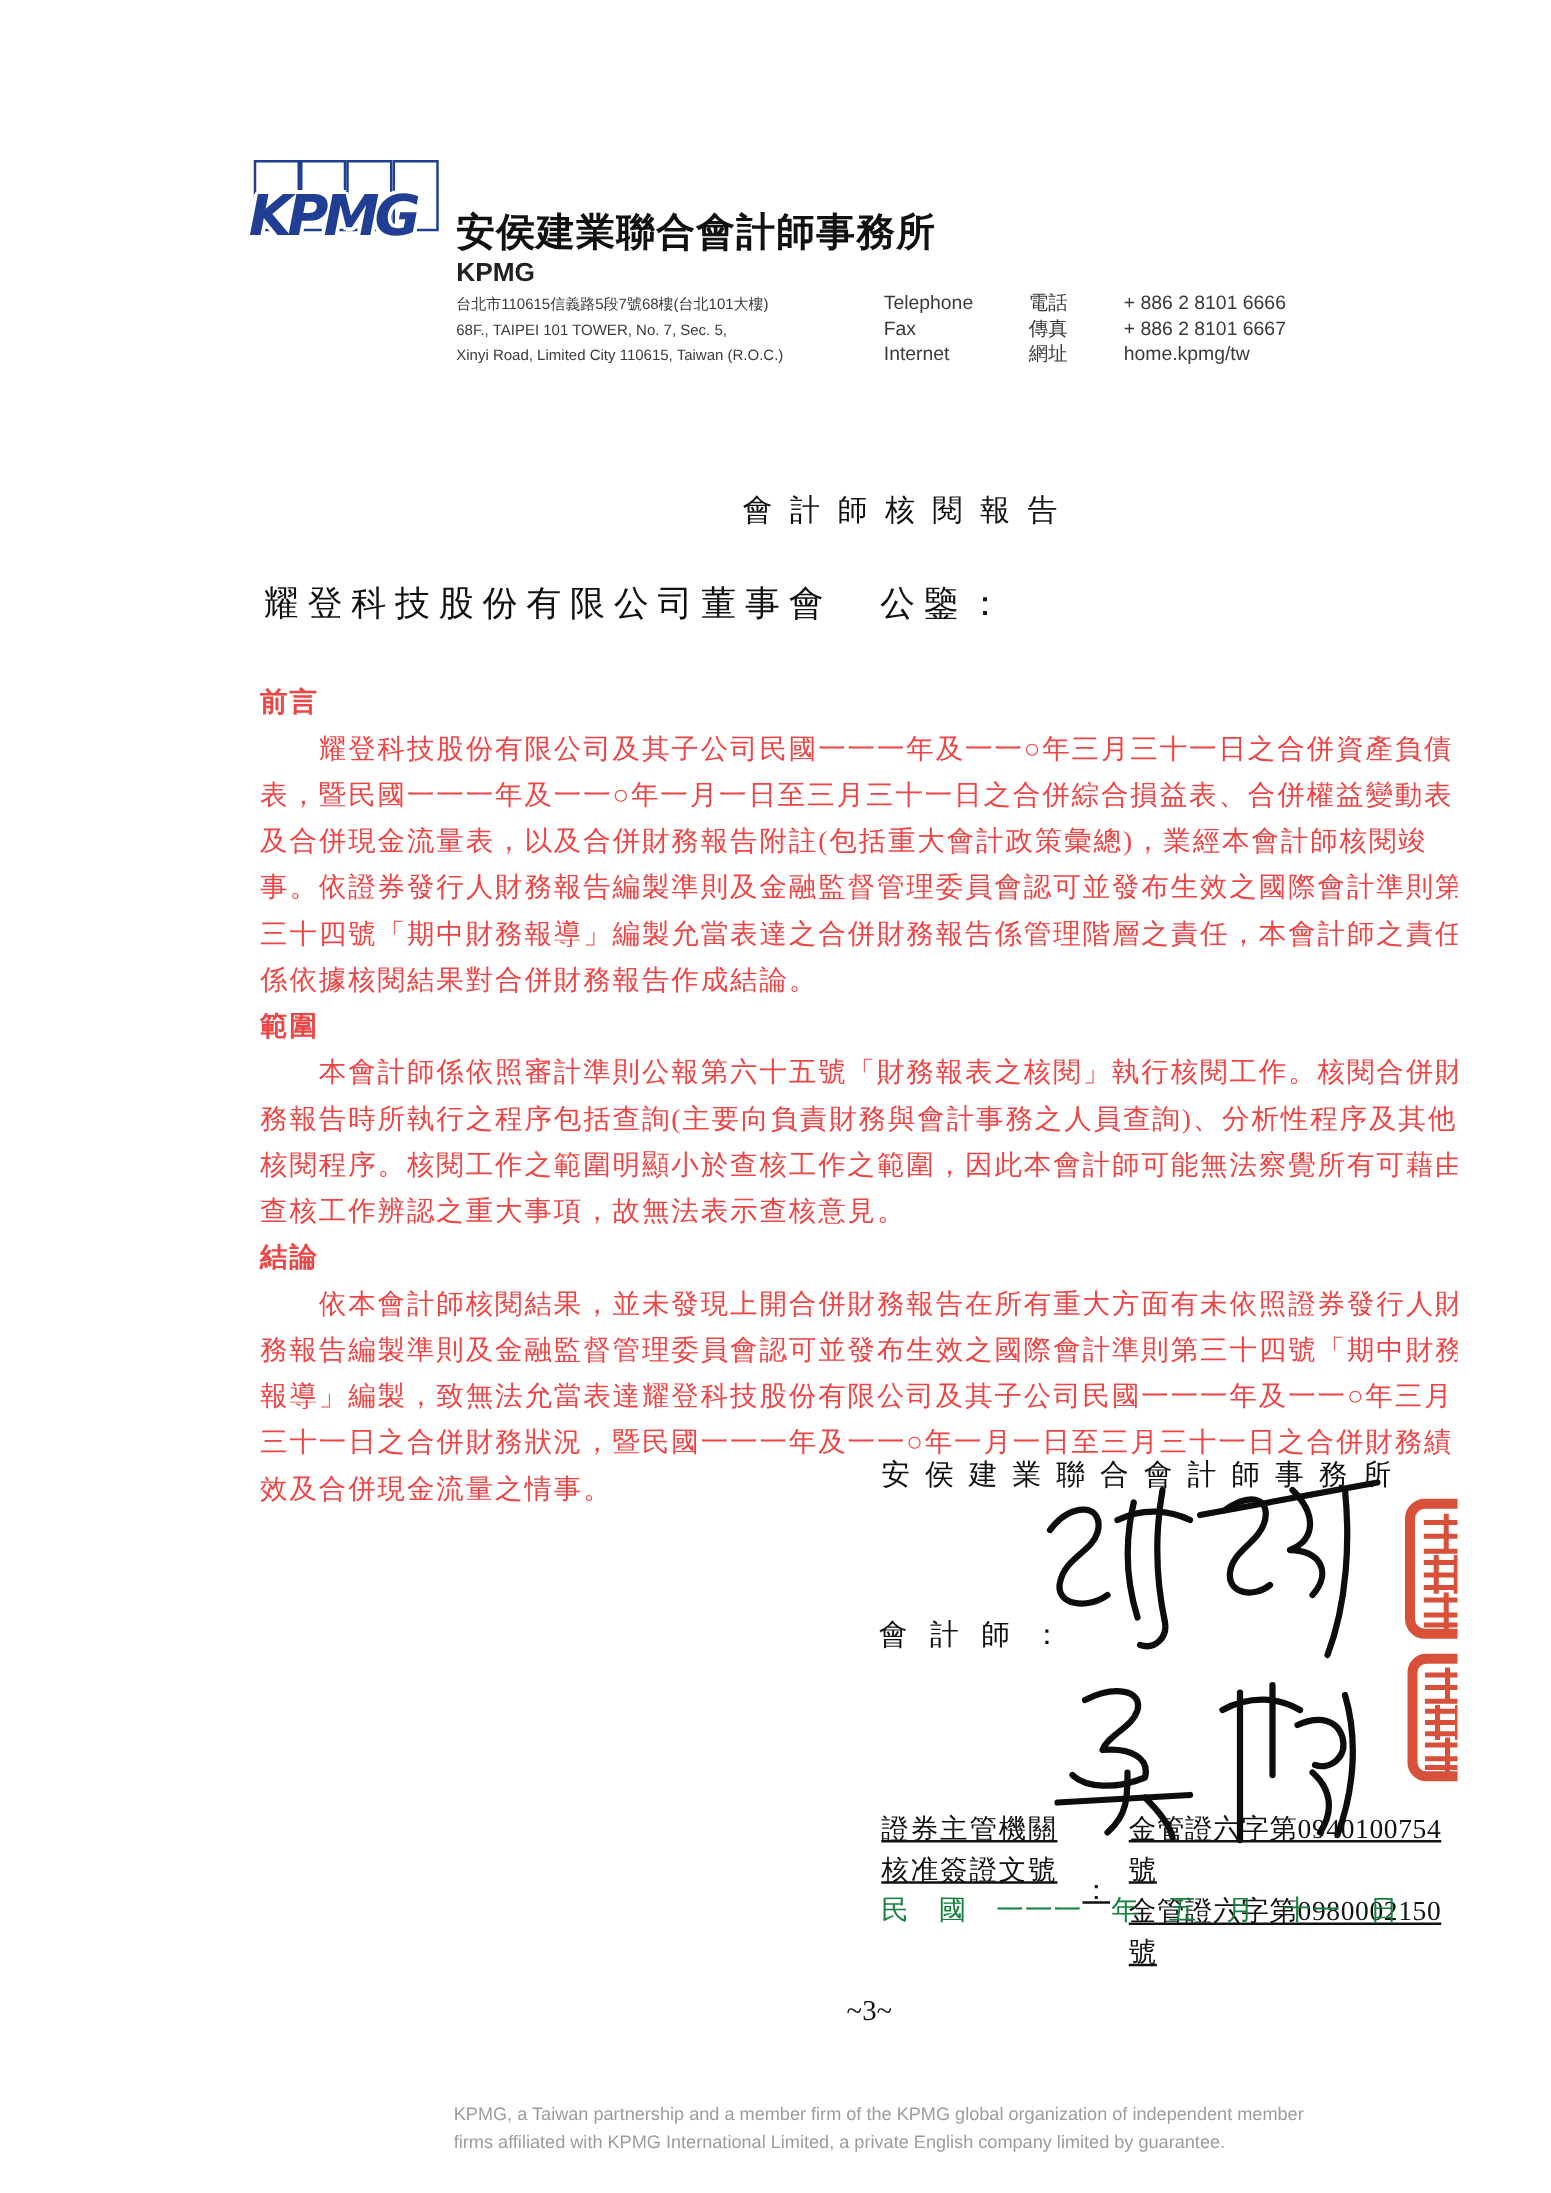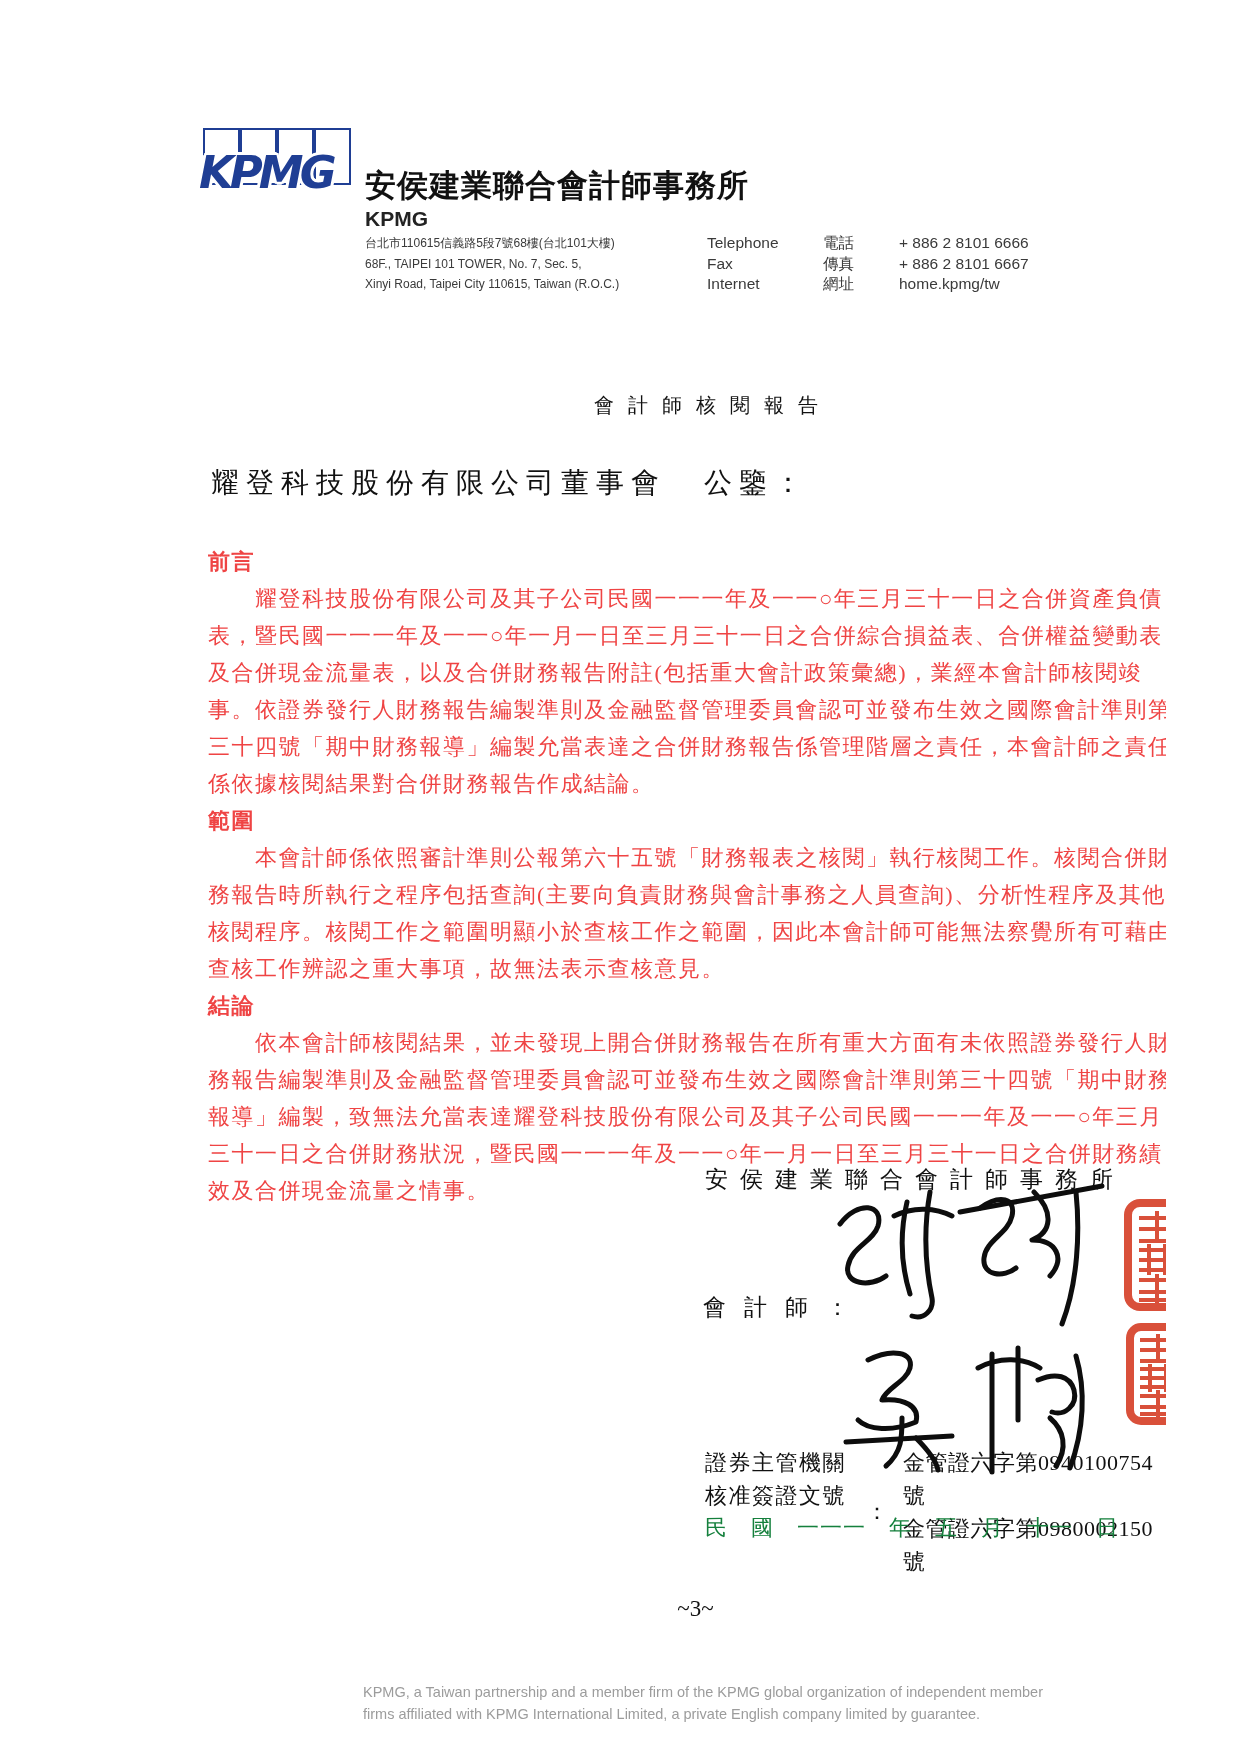--- a/index.html
+++ b/index.html
@@ -27,42 +27,42 @@
   .calligraphy { position:absolute; left:290px; top:165px; font-size:31px; font-weight:bold; letter-spacing:1px; color:#111; }
   .kpmg-short  { position:absolute; left:290px; top:207px; font-size:21px; font-weight:bold; color:#222; }
   .addr { position:absolute; left:290px; font-size:12px; line-height:20px; color:#3a3a3a; }
   .addr-zh { top:233px; } .addr-en1 { top:254px; } .addr-en2 { top:274px; }
   .contact { position:absolute; left:632px; top:233px; font-size:15.5px; line-height:20.5px; color:#3a3a3a; }
   .contact .row { display:grid; grid-template-columns:92px 52px auto;gap:24px; }
 
   
   .report-title {
     position:absolute; left:519px; top:392px;
-    font-size:20px; letter-spacing:14px; color:#111;
+    font-size:24px; letter-spacing:14px; color:#111;
   }
   .addressee { position:absolute; left:136px; top:464px; font-size:28px; letter-spacing:7px; color:#111; }
   .addressee .suffix { margin-left:24px; }
   .report-body {
     position:absolute; left:133px; top:543px; width:984px;
     font-size:22px; line-height:37px; letter-spacing:1.5px; color:#ef4444;
   }
   .section-heading { font-weight:bold; }
   .para { white-space:pre-line; text-align:justify; }
 
   
   .firm-name-line { position:absolute; left:630px; top:1164px; font-size:23px; letter-spacing:12px; color:#111; }
   .accountant-label { position:absolute; left:628px; top:1292px; font-size:23px; letter-spacing:18px; color:#111; }
   .signatures { position:absolute; left:735px; top:1178px; }
   .seal { position:absolute; }
   .seal1 { left:1048px; top:1198px; }
   .seal2 { left:1050px; top:1322px; }
 
   
   .approval { position:absolute; left:630px; top:1446px; font-size:22px; color:#111; }
-  .approval .grid { display:grid; grid-template-columns:158px 28px auto; }
+  .approval .grid { display:grid; grid-template-columns:158px 28px auto;text-decoration:underline; }
   .approval .labels div { line-height:33px; letter-spacing:1.5px; }
   .approval .colon { display:flex; align-items:center; justify-content:center; font-size:22px; }
   .approval .values div { line-height:33px; letter-spacing:0.5px;margin-left:12px; }
   .date-line { position:absolute; left:630px; top:1513px; font-size:22px; letter-spacing:1px; color:#15803d; }
 
   
   .page-number { position:absolute; left:0; top:1596px; width:1241px; text-align:center; font-size:23px; color:#111; }
   .disclaimer {
     position:absolute; left:288px; top:1681px; width:760px;
     font-size:14.5px; line-height:22px; color:#9c9c9c; white-space:pre-line;
@@ -78,21 +78,21 @@
     <div class="sq sq2"></div>
     <div class="sq sq3"></div>
     <div class="sq sq4"></div>
     <div class="word">KPMG</div>
   </div>
 
   <div class="calligraphy">安侯建業聯合會計師事務所</div>
   <div class="kpmg-short sans">KPMG</div>
   <div class="addr addr-zh sans">台北市110615信義路5段7號68樓(台北101大樓)</div>
   <div class="addr addr-en1 sans">68F.,  TAIPEI 101 TOWER, No. 7, Sec. 5,</div>
-  <div class="addr addr-en2 sans">Xinyi Road, Taipei City 110615, Taiwan (R.O.C.)</div>
+  <div class="addr addr-en2 sans">Xinyi Road, Limited City 110615, Taiwan (R.O.C.)</div>
 
   <div class="contact sans">
     <div class="row">
       <span>Telephone</span>
       <span>電話</span>
       <span>+ 886 2 8101 6666</span>
     </div>
     <div class="row">
       <span>Fax</span>
       <span>傳真</span>

